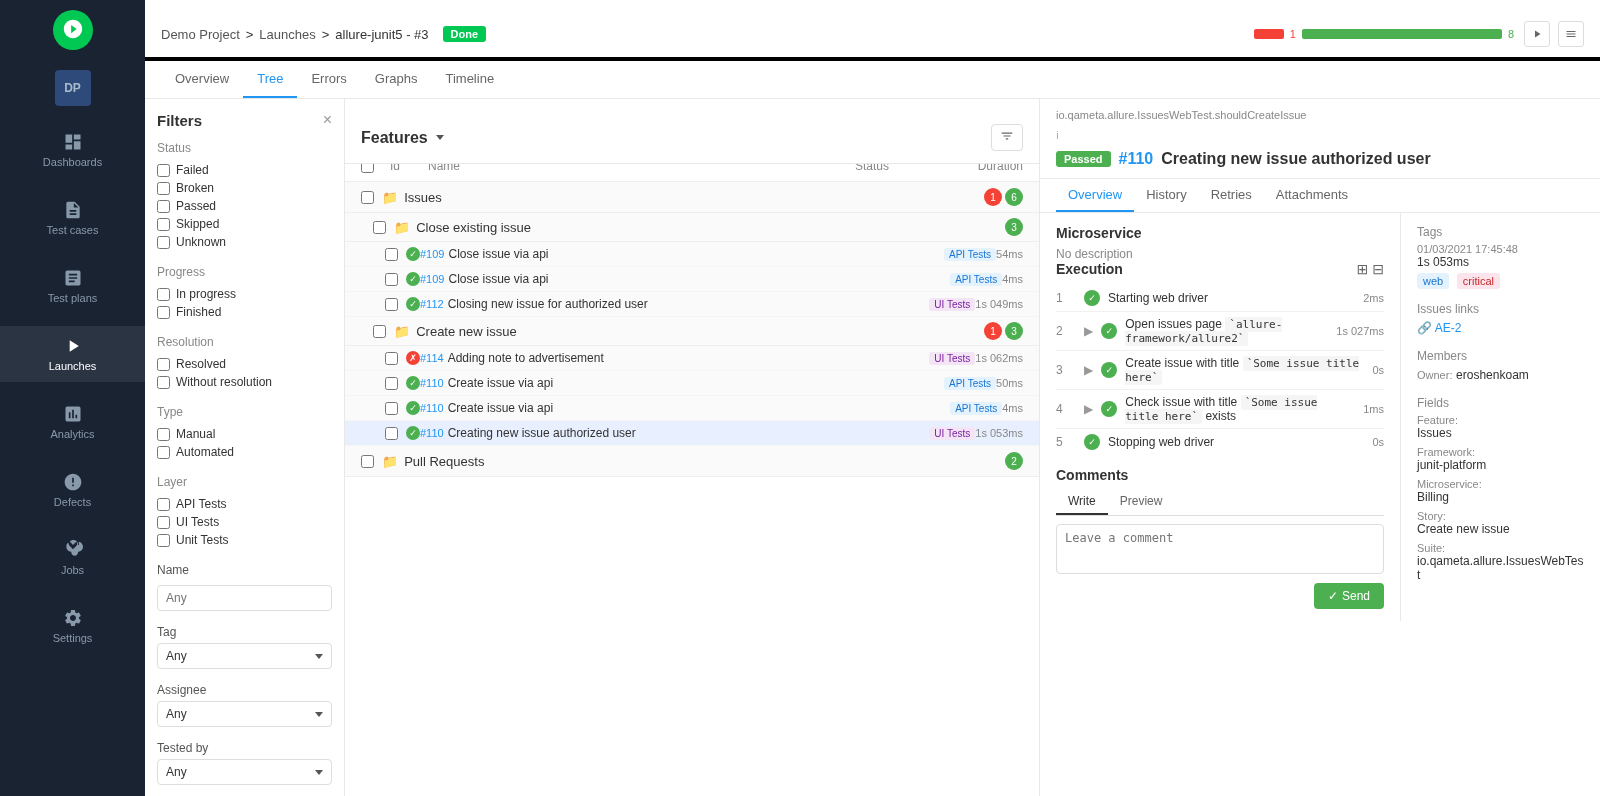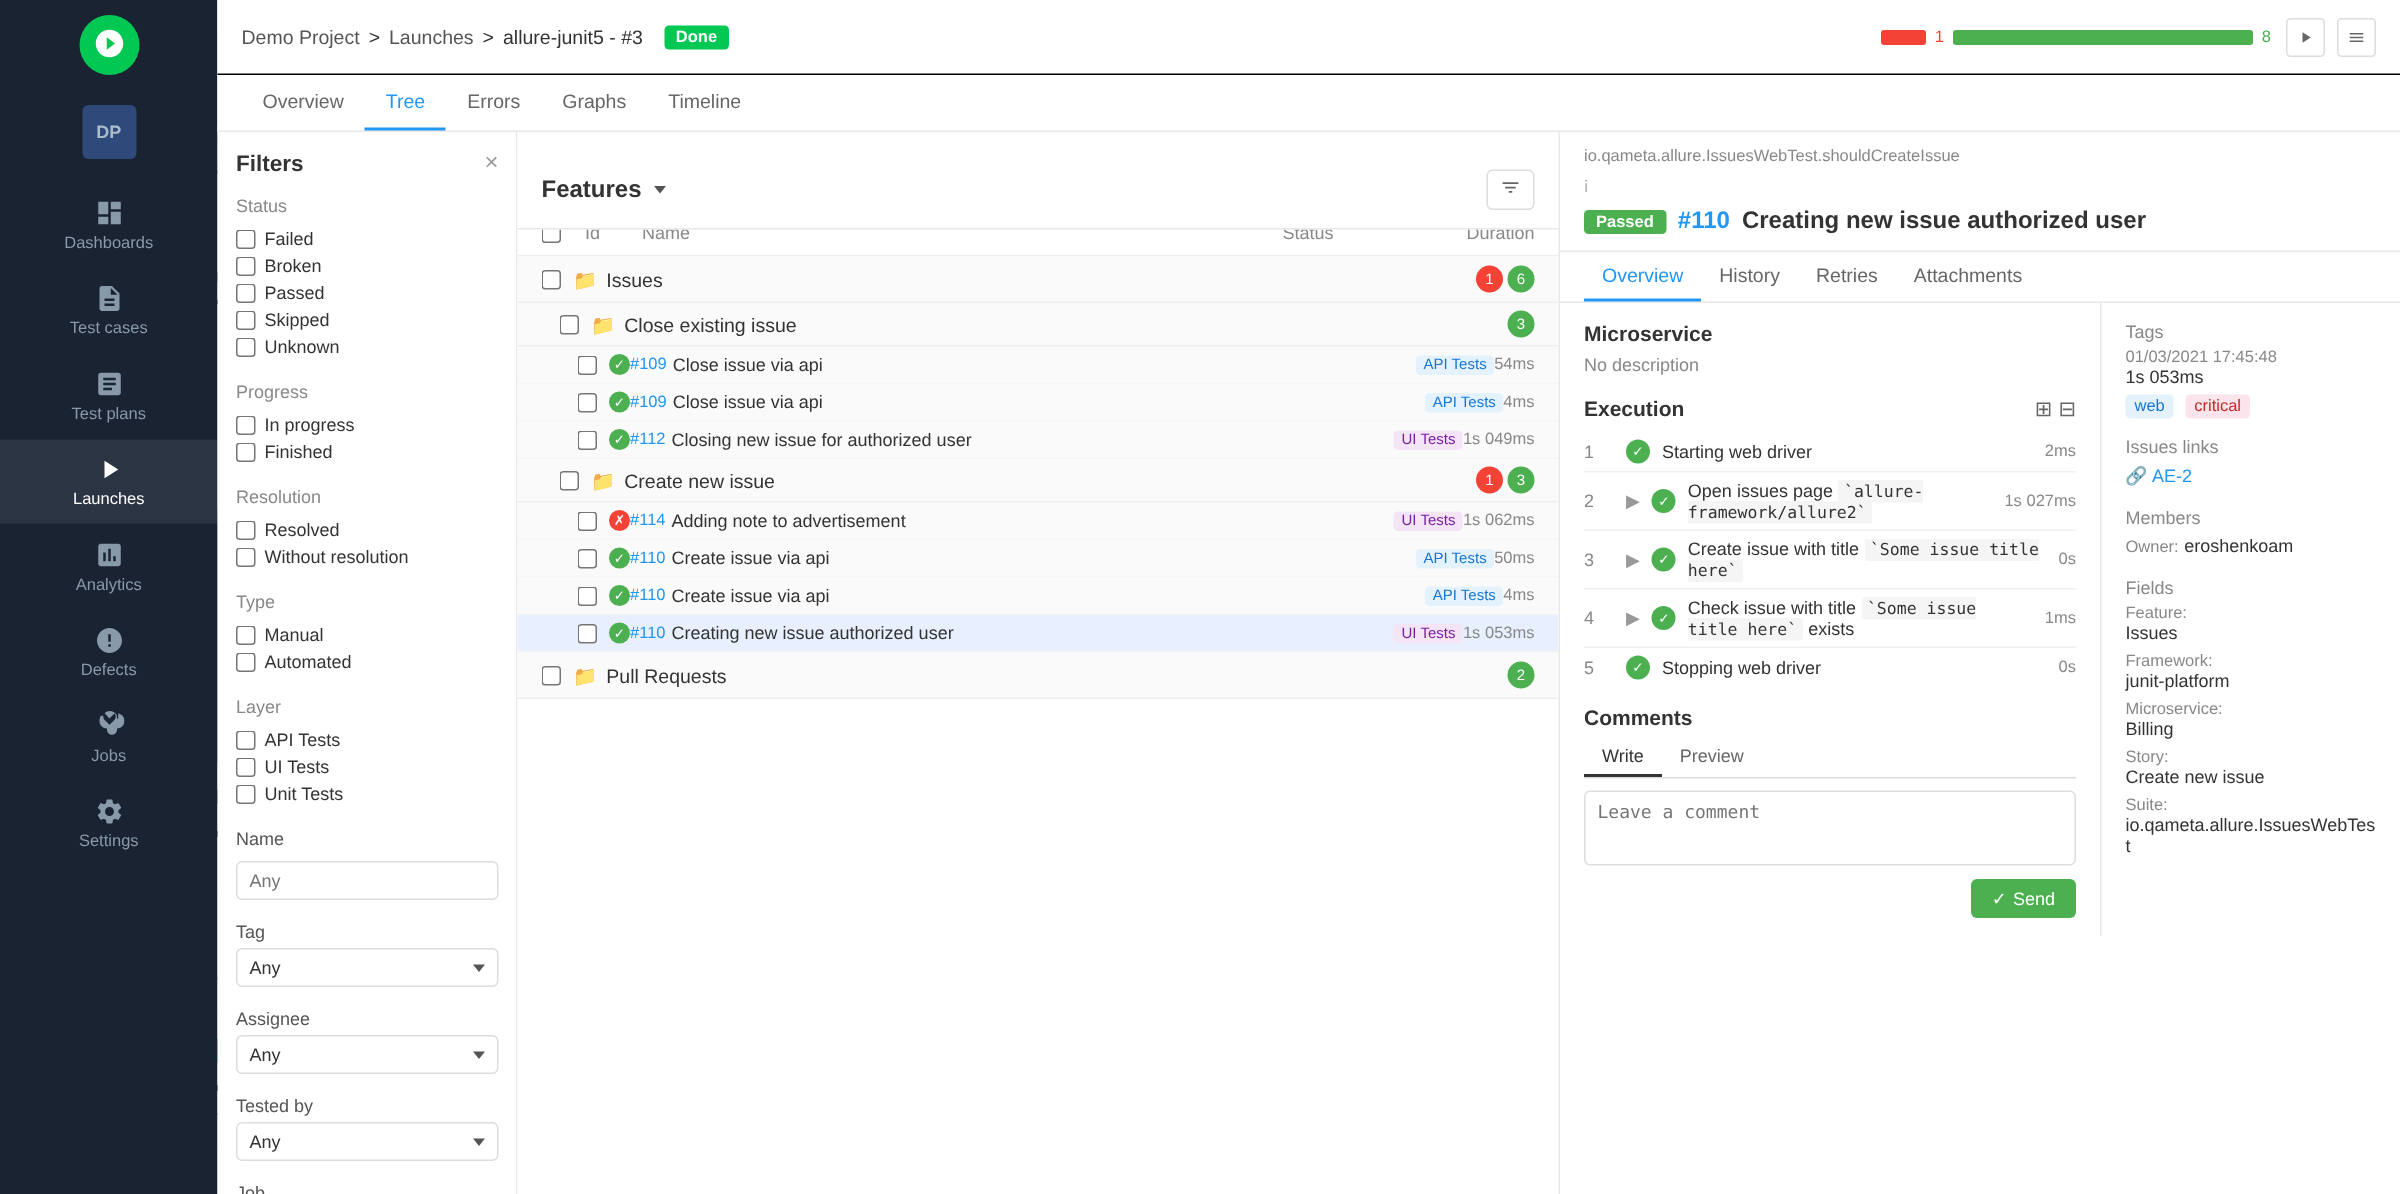--- a/index.html
+++ b/index.html
@@ -4,31 +4,31 @@
   <style>
     * { box-sizing: border-box; margin: 0; padding: 0; }
     body { font-family: -apple-system, BlinkMacSystemFont, 'Segoe UI', sans-serif; font-size: 13px; background: #f5f5f5; color: #333; overflow: hidden; }
     
     .app-container { display: flex; height: 796px; width: 1600px; }
     
     
     .sidebar { width: 145px; background: #1a2332; display: flex; flex-direction: column; align-items: center; padding-top: 10px; flex-shrink: 0; }
     .sidebar-logo { width: 40px; height: 40px; background: #00c853; border-radius: 50%; display: flex; align-items: center; justify-content: center; margin-bottom: 20px; }
     .sidebar-logo span { color: white; font-weight: bold; font-size: 14px; }
-    .sidebar-nav { display: flex; flex-direction: column; align-items: center; gap: 1px; width: 100%; }
+    .sidebar-nav { display: flex; flex-direction: column; align-items: center; gap: 12px; width: 100%; }
     .sidebar-item { display: flex; flex-direction: column; align-items: center; gap: 4px; padding: 10px 8px; width: 100%; cursor: pointer; color: #8899aa; font-size: 11px; }
     .sidebar-item.active { background: rgba(255,255,255,0.08); color: white; }
     .sidebar-item svg { width: 20px; height: 20px; fill: currentColor; }
     .sidebar-dp { width: 36px; height: 36px; background: #2d4a7a; border-radius: 4px; display: flex; align-items: center; justify-content: center; color: #aabbcc; font-size: 12px; font-weight: bold; margin-bottom: 16px; }
     
     
     .main-content { flex: 1; display: flex; flex-direction: column; background: white; }
     
     
-    .top-bar { background: white; border-bottom: 1px solid #000000; padding: 0 16px; display: flex; align-items: center; justify-content: space-between; height: 50px; flex-shrink: 0; }
+    .top-bar { background: white; border-bottom: 4px solid #000000; padding: 0 16px; display: flex; align-items: center; justify-content: space-between; height: 50px; flex-shrink: 0; margin-top: 11px; }
     .breadcrumb { display: flex; align-items: center; gap: 6px; font-size: 13px; color: #333; }
     .breadcrumb a { color: #555; text-decoration: none; }
     .breadcrumb .current { font-weight: 500; }
     .badge-done { background: #00c853; color: white; padding: 2px 8px; border-radius: 3px; font-size: 11px; font-weight: 600; margin-left: 8px; }
     
     .top-bar-right { display: flex; align-items: center; gap: 8px; }
     .progress-bar-container { display: flex; align-items: center; gap: 4px; }
     .progress-segment { height: 10px; border-radius: 2px; }
     .progress-failed { background: #f44336; width: 30px; }
     .progress-passed { background: #4caf50; width: 200px; }
@@ -100,21 +100,21 @@
     
     .detail-tabs { display: flex; border-bottom: 1px solid #e8e8e8; padding: 0 16px; }
     .detail-tab { padding: 8px 12px; font-size: 13px; color: #666; cursor: pointer; border-bottom: 2px solid transparent; }
     .detail-tab.active { color: #2196f3; border-bottom-color: #2196f3; }
     
     .detail-body { display: flex; gap: 0; }
     .detail-main { flex: 1; padding: 12px 16px; }
     .detail-sidebar { width: 200px; padding: 12px 16px; border-left: 1px solid #e8e8e8; flex-shrink: 0; }
     
     .section-title { font-size: 14px; font-weight: 600; margin-bottom: 6px; color: #333; }
-    .section-value { font-size: 12px; color: #888; margin-bottom: 14px; }
+    .section-value { font-size: 12px; color: #888; }
     
     .execution-header { display: flex; align-items: center; justify-content: space-between; margin-bottom: 8px; }
     .execution-title { font-size: 14px; font-weight: 600; }
     .execution-icons { display: flex; gap: 4px; }
     
     .exec-step { display: flex; align-items: center; gap: 8px; padding: 5px 0; border-bottom: 1px solid #f0f0f0; font-size: 12px; }
     .exec-step:last-child { border-bottom: none; }
     .exec-step-num { width: 20px; color: #888; }
     .exec-step-name { flex: 1; }
     .exec-step-name code { background: #f5f5f5; padding: 1px 4px; border-radius: 2px; font-size: 11px; }

